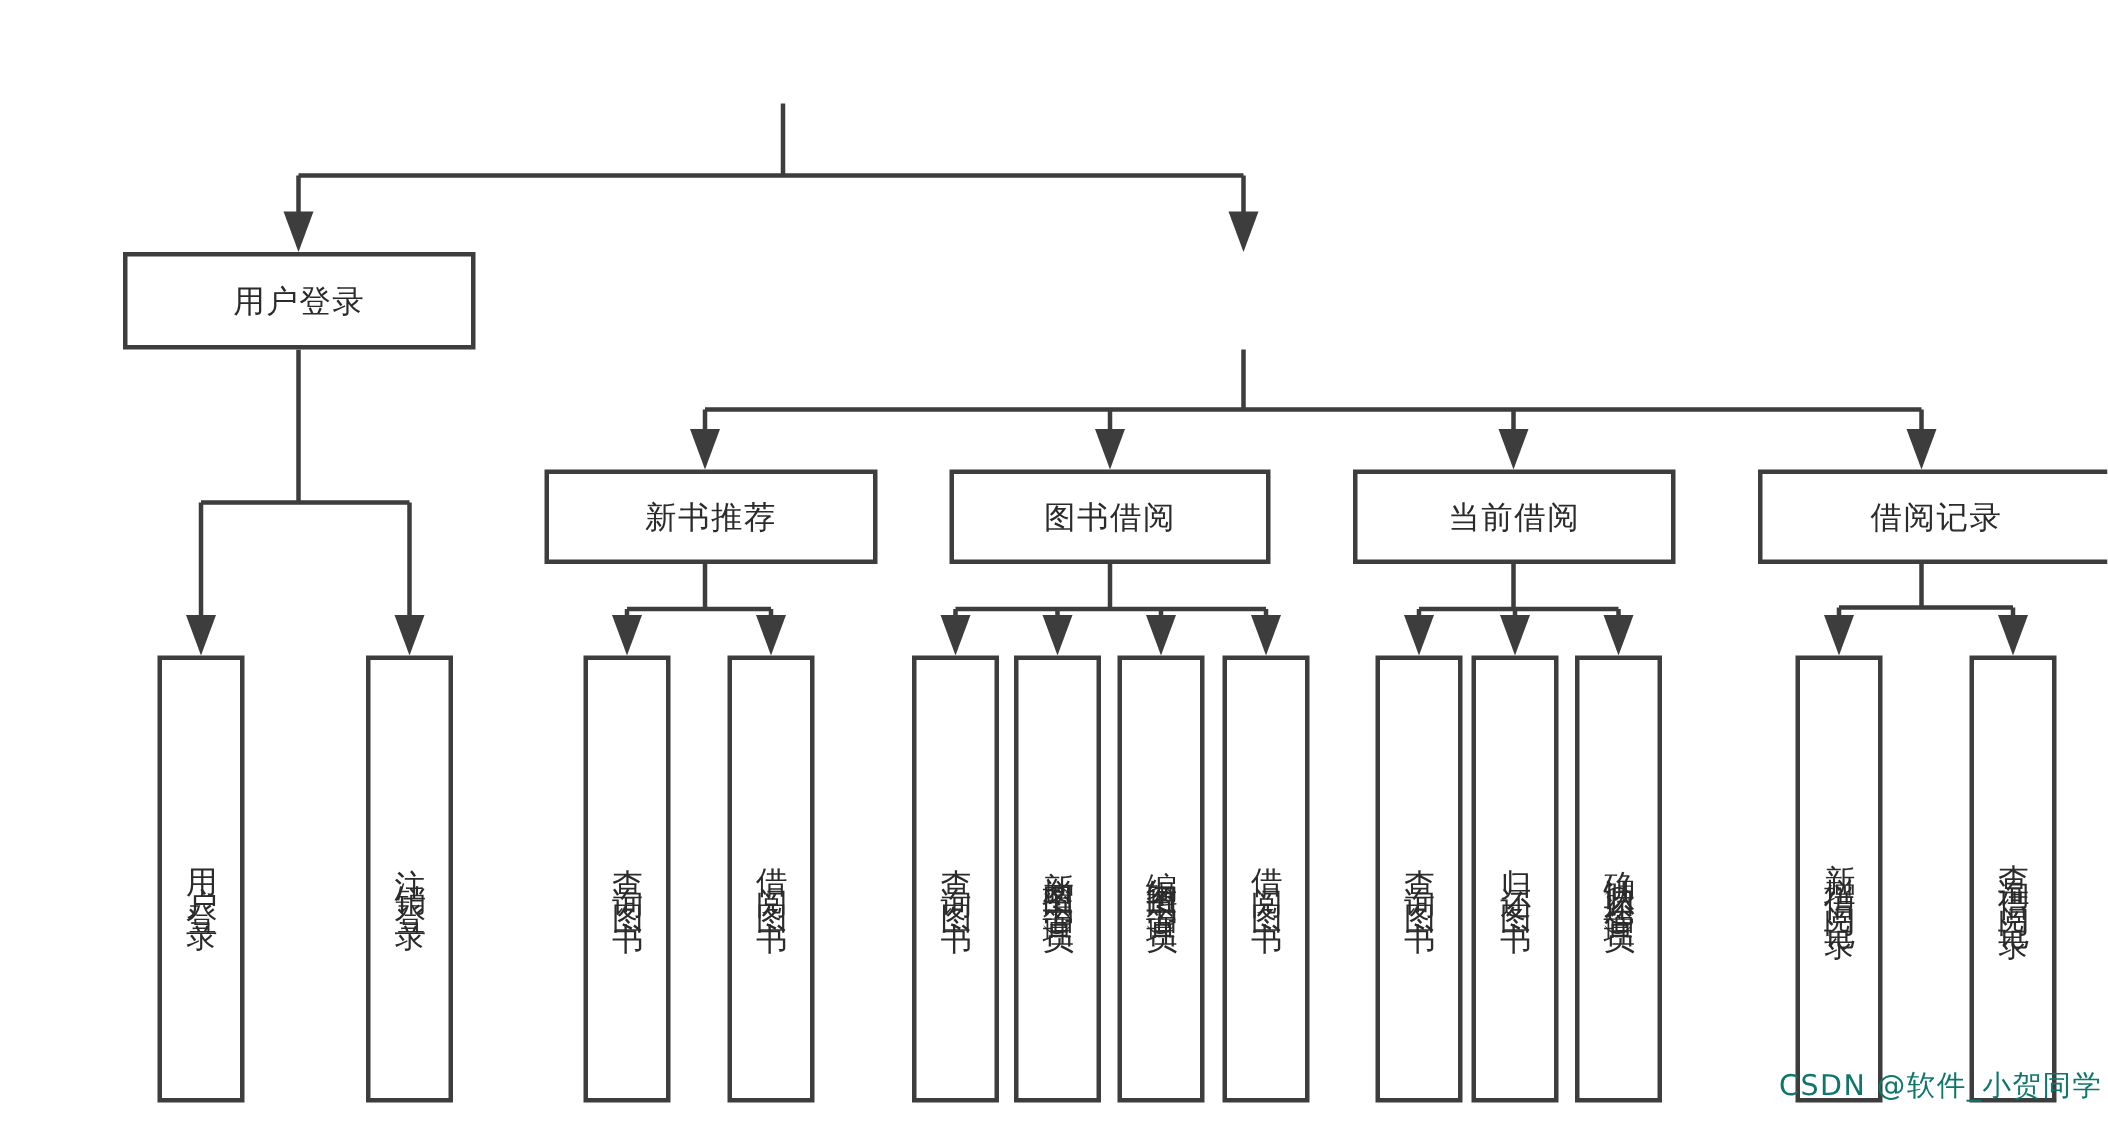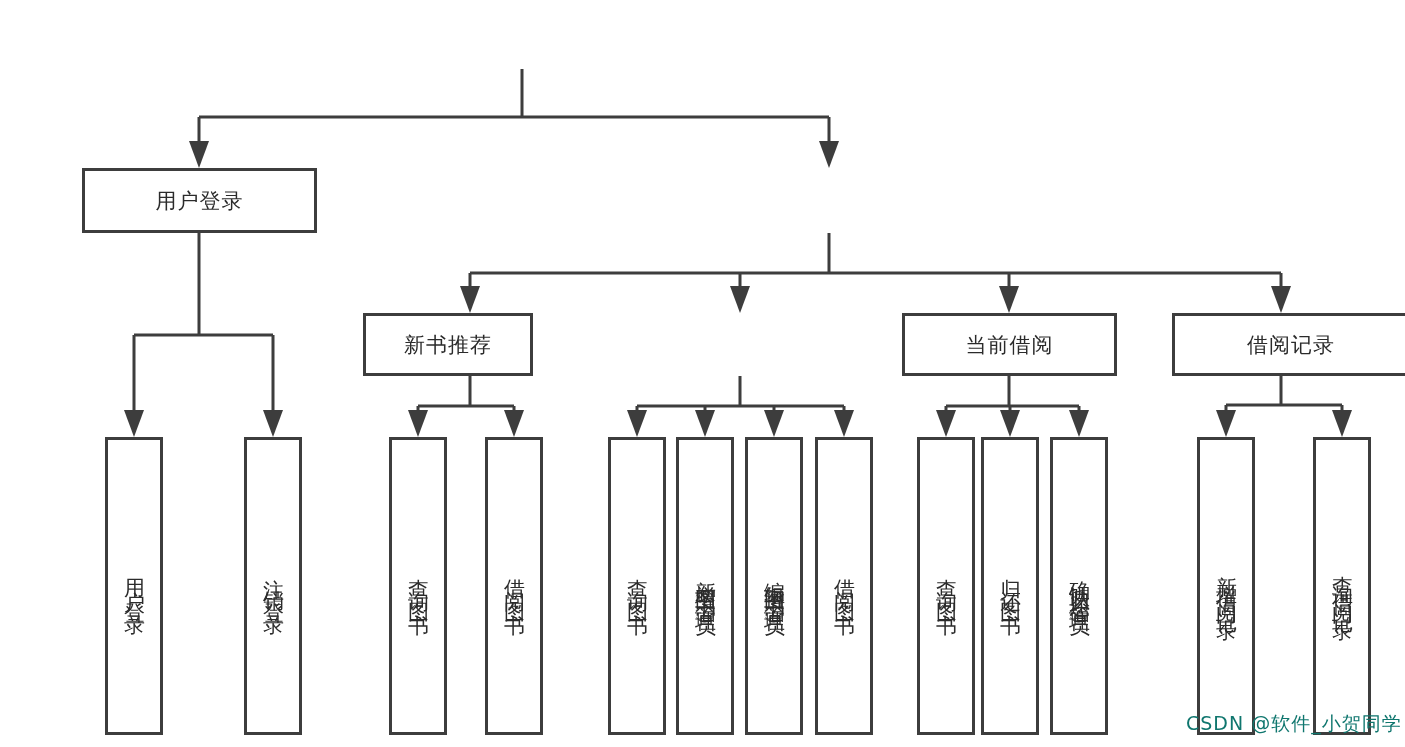--- a/index.html
+++ b/index.html
@@ -86,22 +86,25 @@
       <polygon points="1216,410 1236,410 1226,437"></polygon>
       <polygon points="1332,410 1352,410 1342,437"></polygon>
     </g>
   </svg>
 
 
   <div class="node h-node l2-node" style="left:82px;width:235px;">
     <span>用户登录</span>
   </div>
 
-  <div class="node h-node l3-node" style="left:363px;width:170px;">
+  <div class="node h-node l3-node" style="left:363px;width:222px;">
     <span>新书推荐</span>
+  </div>
+  <div class="node h-node l3-node" style="left:633px;width:214px;">
+    <span>图书借阅</span>
   </div>
   <div class="node h-node l3-node" style="left:902px;width:215px;">
     <span>当前借阅</span>
   </div>
   <div class="node h-node l3-node" style="left:1172px;width:238px;">
     <span>借阅记录</span>
   </div>
 
   <div class="node leaf ls-4" style="left:105px;">
     <span>用户登录</span>

